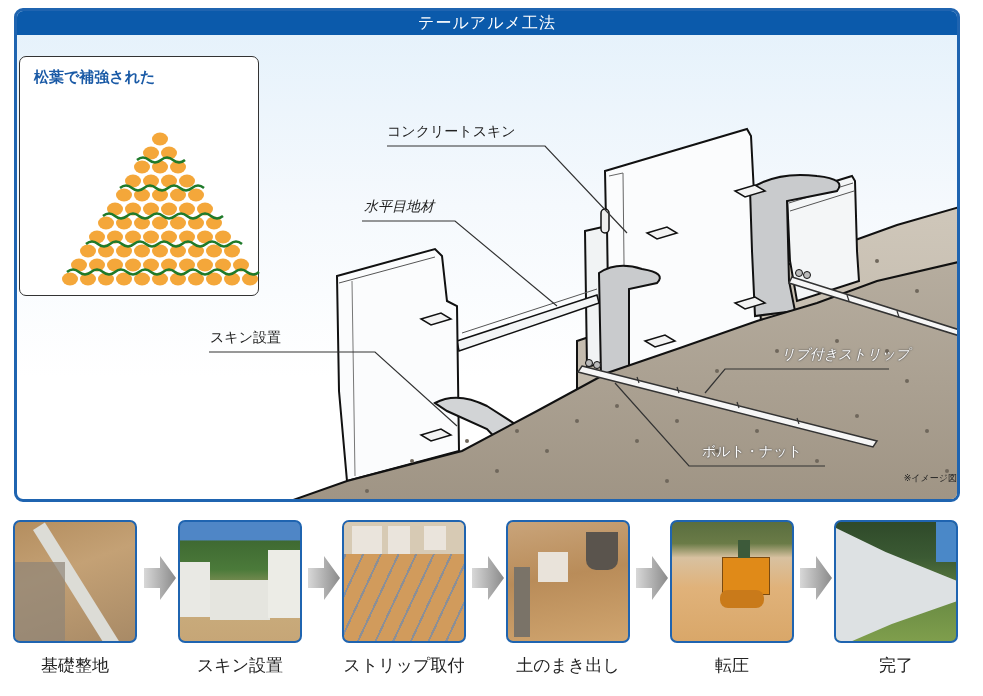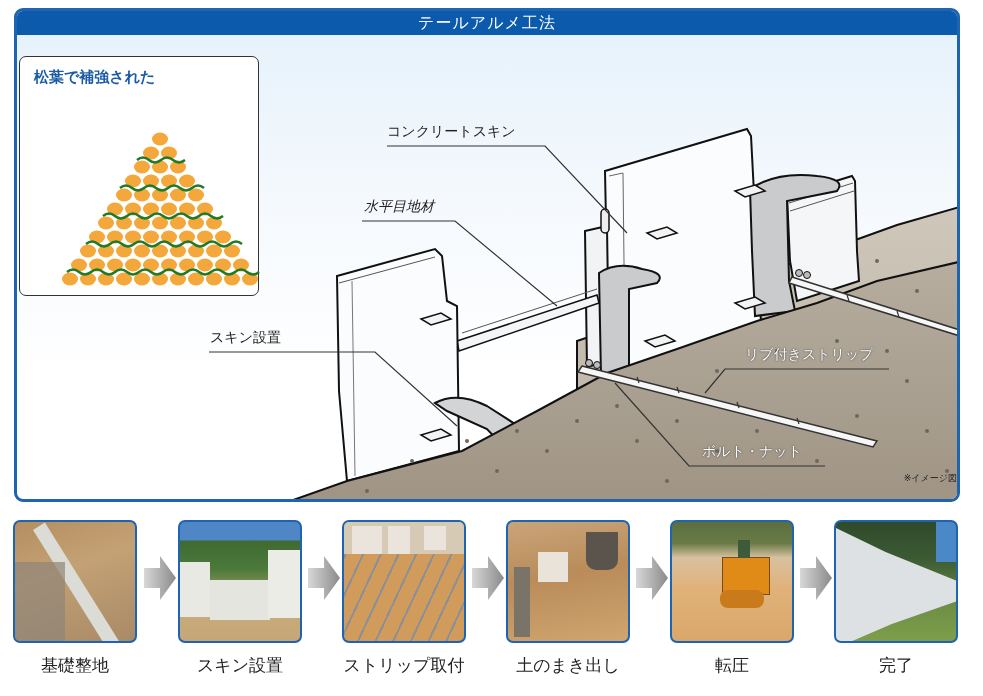--- a/index.html
+++ b/index.html
@@ -243,21 +243,21 @@
         <path d="M83,159 q6,-5 12,0 t12,0 t12,0 t12,0 t12,0 t12,0 t12,0 t12,0 t12,0 t12,0"></path>
         <path d="M66,187 q6,-5 12,0 t12,0 t12,0 t12,0 t12,0 t12,0 t12,0 t12,0 t12,0 t12,0 t12,0 t12,0 t12,0"></path>
         <path d="M47,215 q6,-5 12,0 t12,0 t12,0 t12,0 t12,0 t12,0 t12,0 t12,0 t12,0 t12,0 t12,0 t12,0 t12,0 t12,0 t12,0 t12,0"></path>
       </g>
     </svg>
   </div>
 
   <div class="callout" style="left:370px; top:112px;">コンクリートスキン</div>
   <div class="callout" style="left:347px; top:187px;font-style:italic;">水平目地材</div>
   <div class="callout" style="left:193px; top:318px;">スキン設置</div>
-  <div class="callout light" style="left:728px; top:335px;">リブ付きストリップ</div>
+  <div class="callout light" style="left:764px; top:335px;font-style:italic;">リブ付きストリップ</div>
   <div class="callout light" style="left:685px; top:432px;">ボルト・ナット</div>
   <div class="image-note">※イメージ図</div>
 </div>
 
 <div class="steps">
 
   <div class="step" style="left:13px;">
     <div class="thumb" style="background:linear-gradient(160deg,#b48e5f 0%,#c4a175 40%,#a88a66 100%);">
       <div style="position:absolute;left:18px;top:8px;width:14px;height:140px;background:#dcdcd6;transform:rotate(-32deg);transform-origin:top left;"></div>
       <div style="position:absolute;left:0;top:40px;width:50px;height:90px;background:#8e8578;opacity:.7;"></div>

